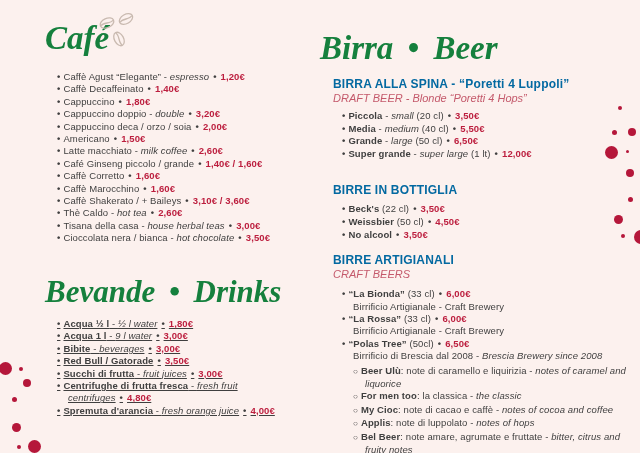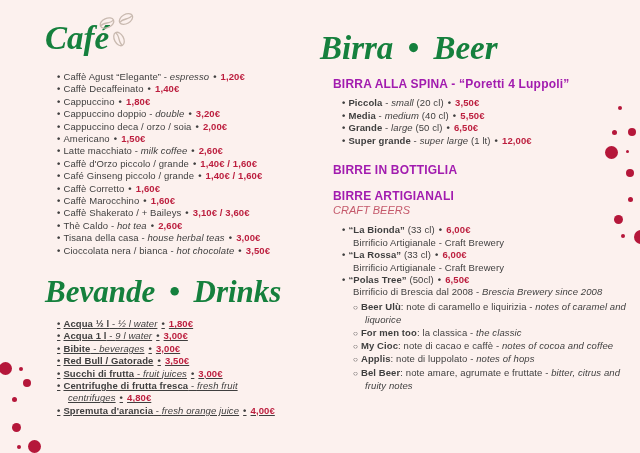--- a/index.html
+++ b/index.html
@@ -10,23 +10,23 @@
   
   #cafe-section{position:absolute;left:45px;top:18px;width:272px;}
   #cafe-title{font-size:33px;line-height:40px;height:48px;}
   #bevande-section{position:absolute;left:45px;top:272px;width:276px;}
   #bevande-title{font-size:31px;line-height:40px;height:40px;}
   
   #beer-column{position:absolute;left:320px;top:28px;width:316px;}
   #beer-title{font-size:33px;line-height:40px;height:44px;}
   .beer-section{margin-left:13px;}
   #beer-s1{margin-top:6px;}
-  #beer-s2{margin-top:17px;}
+  #beer-s2{margin-top:24px;}
   #beer-s3{margin-top:13px;}
-  .section-heading{color:#a21caf;font-weight:700;font-size:12px;line-height:13px;letter-spacing:.2px;}
+  .section-heading{color:#0369a1;font-weight:700;font-size:12px;line-height:13px;letter-spacing:.2px;}
   .section-sub{color:#c4596b;font-style:italic;font-size:11px;line-height:12px;margin-top:1px;}
   
   .menu-list{list-style:none;margin:0;padding:0;font-size:9.5px;line-height:12.4px;letter-spacing:.1px;}
   #cafe-list{margin:5px 0 0 12px;}
   #bevande-list{margin:6px 0 12px 12px;text-decoration:underline;}
   .beer-list{margin:6px 0 0 9px;line-height:12.6px;}
   #beer-list-2{margin-top:8px;line-height:12.4px;}
   .menu-list li{padding-left:11px;text-indent:-11px;}
   .bullet,.sep{font-weight:700;}
   .sep{margin:0 4px;}
@@ -66,21 +66,20 @@
       </g>
     </svg>
     <ul id="cafe-list" class="menu-list">
         <li><span class="bullet">•</span><span class="name">Caffè Agust “Elegante”</span> - <span class="desc">espresso</span><span class="sep">•</span><span class="price">1,20€</span></li>
         <li><span class="bullet">•</span><span class="name">Caffè Decaffeinato</span><span class="sep">•</span><span class="price">1,40€</span></li>
         <li><span class="bullet">•</span><span class="name">Cappuccino</span><span class="sep">•</span><span class="price">1,80€</span></li>
         <li><span class="bullet">•</span><span class="name">Cappuccino doppio</span> - <span class="desc">double</span><span class="sep">•</span><span class="price">3,20€</span></li>
         <li><span class="bullet">•</span><span class="name">Cappuccino deca / orzo / soia</span><span class="sep">•</span><span class="price">2,00€</span></li>
         <li><span class="bullet">•</span><span class="name">Americano</span><span class="sep">•</span><span class="price">1,50€</span></li>
         <li><span class="bullet">•</span><span class="name">Latte macchiato</span> - <span class="desc">milk coffee</span><span class="sep">•</span><span class="price">2,60€</span></li>
-        <li><span class="bullet">•</span><span class="name">Caffè d'Orzo piccolo / grande</span><span class="sep">•</span><span class="price">1,40€ / 1,60€</span></li>
         <li><span class="bullet">•</span><span class="name">Café Ginseng piccolo / grande</span><span class="sep">•</span><span class="price">1,40€ / 1,60€</span></li>
         <li><span class="bullet">•</span><span class="name">Caffè Corretto</span><span class="sep">•</span><span class="price">1,60€</span></li>
         <li><span class="bullet">•</span><span class="name">Caffè Marocchino</span><span class="sep">•</span><span class="price">1,60€</span></li>
         <li><span class="bullet">•</span><span class="name">Caffè Shakerato / + Baileys</span><span class="sep">•</span><span class="price">3,10€ / 3,60€</span></li>
         <li><span class="bullet">•</span><span class="name">Thè Caldo</span> - <span class="desc">hot tea</span><span class="sep">•</span><span class="price">2,60€</span></li>
         <li><span class="bullet">•</span><span class="name">Tisana della casa</span> - <span class="desc">house herbal teas</span><span class="sep">•</span><span class="price">3,00€</span></li>
         <li><span class="bullet">•</span><span class="name">Cioccolata nera / bianca</span> - <span class="desc">hot chocolate</span><span class="sep">•</span><span class="price">3,50€</span></li>
       </ul>
   </div>
 
@@ -95,30 +94,36 @@
         <li><span class="bullet">•</span><span class="bold-name">Centrifughe di frutta fresca</span> - <span class="desc">fresh fruit centrifuges</span><span class="sep">•</span><span class="price">4,80€</span></li>
         <li><span class="bullet">•</span><span class="bold-name">Spremuta d'arancia</span> - <span class="desc">fresh orange juice</span><span class="sep">•</span><span class="price">4,00€</span></li>
       </ul>
   </div>
 
   <div id="beer-column">
     <div id="beer-title" class="script-title">Birra • Beer</div>
 
     <div class="beer-section" id="beer-s1">
       <div class="section-heading">BIRRA ALLA SPINA - “Poretti 4 Luppoli”</div>
+      <div class="section-sub">DRAFT BEER - Blonde “Poretti 4 Hops”</div>
       <ul id="beer-list-0" class="menu-list beer-list">
           <li><span class="bullet">•</span><span class="bold-name">Piccola</span> - <span class="desc">small</span> (20 cl)<span class="sep">•</span><span class="price">3,50€</span></li>
           <li><span class="bullet">•</span><span class="bold-name">Media</span> - <span class="desc">medium</span> (40 cl)<span class="sep">•</span><span class="price">5,50€</span></li>
           <li><span class="bullet">•</span><span class="bold-name">Grande</span> - <span class="desc">large</span> (50 cl)<span class="sep">•</span><span class="price">6,50€</span></li>
           <li><span class="bullet">•</span><span class="bold-name">Super grande</span> - <span class="desc">super large</span> (1 lt)<span class="sep">•</span><span class="price">12,00€</span></li>
         </ul>
     </div>
 
     <div class="beer-section" id="beer-s2">
       <div class="section-heading">BIRRE IN BOTTIGLIA</div>
+      <ul id="beer-list-1" class="menu-list beer-list">
+          <li><span class="bullet">•</span><span class="bold-name">Beck's</span> (22 cl)<span class="sep">•</span><span class="price">3,50€</span></li>
+          <li><span class="bullet">•</span><span class="bold-name">Weissbier</span> (50 cl)<span class="sep">•</span><span class="price">4,50€</span></li>
+          <li><span class="bullet">•</span><span class="bold-name">No alcool</span><span class="sep">•</span><span class="price">3,50€</span></li>
+        </ul>
     </div>
 
     <div class="beer-section" id="beer-s3">
       <div class="section-heading">BIRRE ARTIGIANALI</div>
       <div class="section-sub">CRAFT BEERS</div>
       <ul id="beer-list-2" class="menu-list beer-list">
           <li><span class="bullet">•</span><span class="bold-name">“La Bionda”</span> (33 cl)<span class="sep">•</span><span class="price">6,00€</span><div class="note">Birrificio Artigianale - Craft Brewery</div></li>
           <li><span class="bullet">•</span><span class="bold-name">“La Rossa”</span> (33 cl)<span class="sep">•</span><span class="price">6,00€</span><div class="note">Birrificio Artigianale - Craft Brewery</div></li>
           <li><span class="bullet">•</span><span class="bold-name">“Polas Tree”</span> (50cl)<span class="sep">•</span><span class="price">6,50€</span><div class="note">Birrificio di Brescia dal 2008 - <span class="desc">Brescia Brewery since 2008</span></div><ul class="sub-list">
               <li><span class="subbullet">○</span><span class="bold-name">Beer Ulù</span>: note di caramello e liquirizia - <span class="desc">notes of caramel and liquorice</span></li>

